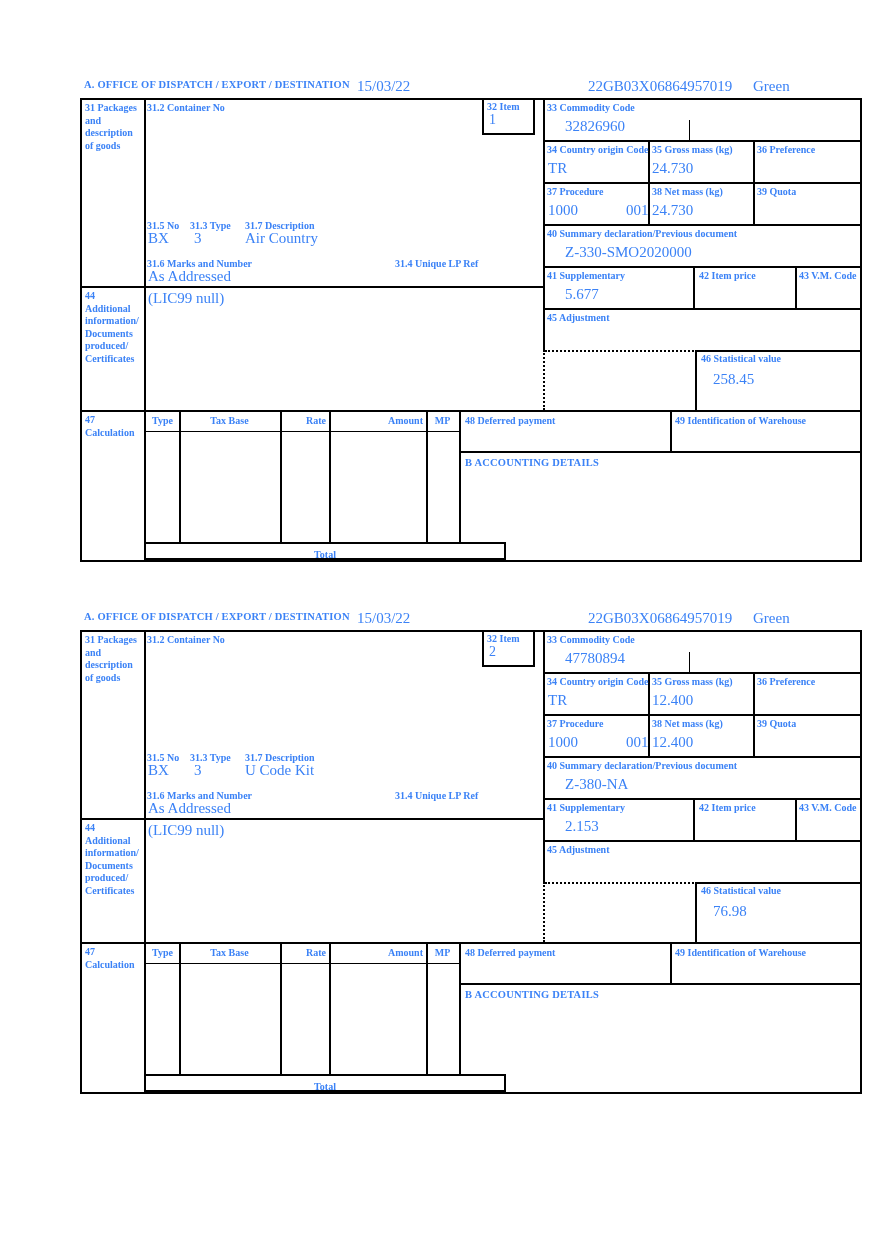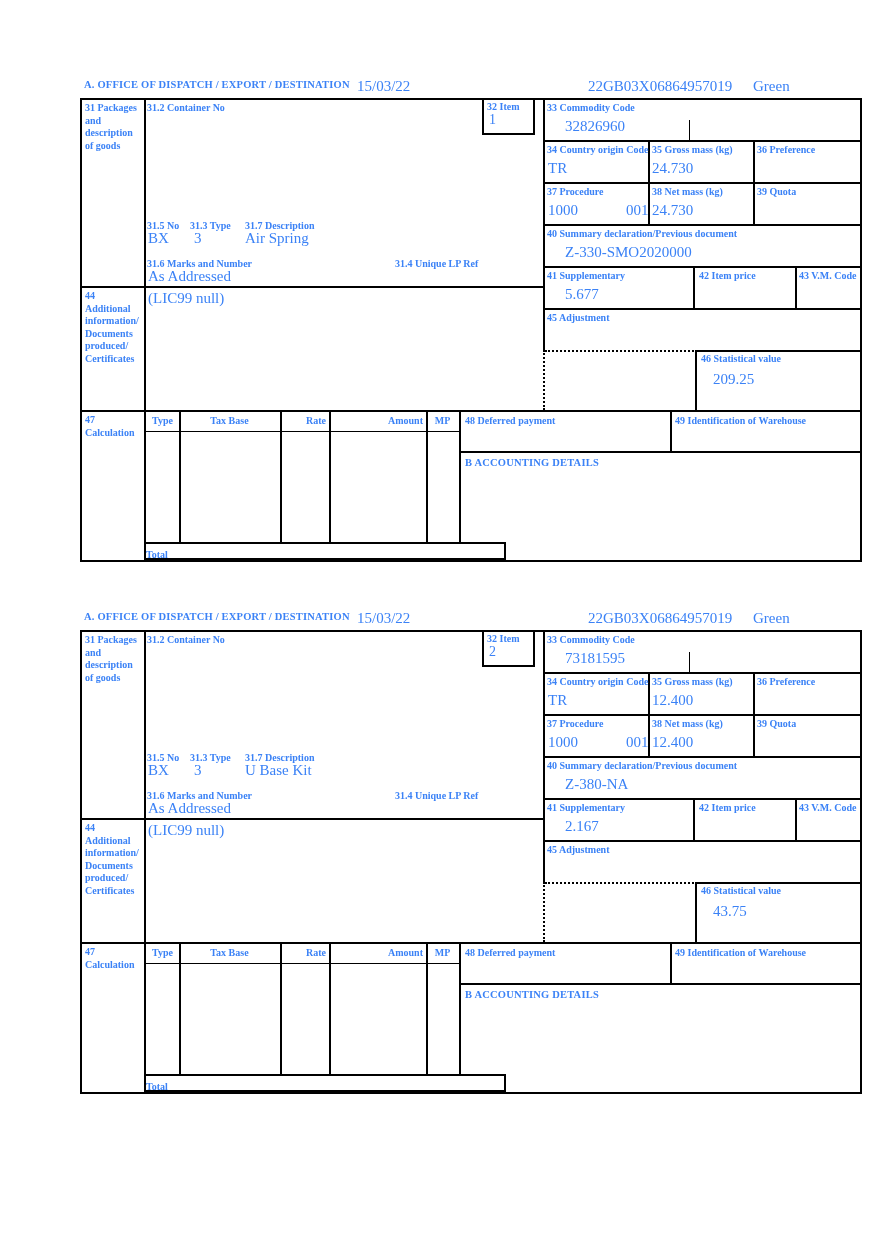--- a/index.html
+++ b/index.html
@@ -12,21 +12,21 @@
   .hdr{font-weight:bold;font-size:10.5px;letter-spacing:.2px;}
   .val{font-size:15px;line-height:16px;white-space:nowrap;}
   .val-sm{font-size:14px;line-height:15px;white-space:nowrap;}
   .vln{position:absolute;width:2px;background:#000;}
   .hln{position:absolute;height:2px;background:#000;}
   .hln1{position:absolute;height:1px;background:#000;}
   .dot-h{position:absolute;height:0;border-top:2px dotted #000;}
   .dot-v{position:absolute;width:0;border-left:2px dotted #000;}
   .box46{position:absolute;border-left:2px solid #000;border-top:2px solid #000;}
   .itembox{position:absolute;border:2px solid #000;border-top:none;box-sizing:border-box;}
-  .totalrow{position:absolute;border:2px solid #000;box-sizing:border-box;text-align:left;}
+  .totalrow{position:absolute;border:2px solid #000;box-sizing:border-box;text-align:center;}
   .cth{position:absolute;font-weight:bold;font-size:10px;line-height:16px;box-sizing:border-box;}
 </style>
 </head>
 <body>
 
 <div class="page">
 
 <div id="sections-root">
       <div class="sec" style="top: 98px;">
 
@@ -111,28 +111,28 @@
     <div class="abs val" style="left:483px;top:186px">5.677</div>
     <div class="abs lbl" style="left:617px;top:170px">42 Item price</div>
     <div class="abs val" style="left:617px;top:186px"></div>
     <div class="abs lbl" style="left:717px;top:170px">43 V.M. Code</div>
     <div class="abs val" style="left:717px;top:186px"></div>
 
     <div class="abs lbl" style="left:465px;top:212px">45 Adjustment</div>
     <div class="abs val" style="left:465px;top:228px"></div>
 
     <div class="abs lbl" style="left:619px;top:253px">46 Statistical value</div>
-    <div class="abs val" style="left:631px;top:271px">209.25</div>
+    <div class="abs val" style="left:631px;top:271px">258.45</div>
 
     <div class="abs lbl" style="left:65px;top:120px">31.5 No</div>
     <div class="abs lbl" style="left:108px;top:120px">31.3 Type</div>
     <div class="abs lbl" style="left:163px;top:120px">31.7 Description</div>
     <div class="abs val" style="left:66px;top:130px">BX</div>
     <div class="abs val" style="left:112px;top:130px">3</div>
-    <div class="abs val" style="left:163px;top:130px">Air Spring</div>
+    <div class="abs val" style="left:163px;top:130px">Air Country</div>
 
     <div class="abs lbl" style="left:65px;top:158px">31.6 Marks and Number</div>
     <div class="abs lbl" style="left:313px;top:158px">31.4 Unique LP Ref</div>
     <div class="abs val" style="left:66px;top:168px">As Addressed</div>
     <div class="abs val" style="left:313px;top:168px"></div>
 
     <div class="abs val" style="left:66px;top:190px">(LIC99 null)</div>
 
     <div class="cth" style="left:64px;top:313px;width:33px;text-align:center">Type</div>
     <div class="cth" style="left:97px;top:313px;width:101px;text-align:center">Tax Base</div>
@@ -200,59 +200,59 @@
       <div>Calculation</div>
     </div>
 
     <div class="abs lbl" style="left:65px;top:2px">31.2 Container No</div>
     <div class="itembox" style="left:400px;top:0;width:53px;height:35px">
       <div class="abs lbl" style="left:3px;top:1px">32 Item</div>
       <div class="abs val-sm" style="left:5px;top:12px">2</div>
     </div>
 
     <div class="abs lbl" style="left:465px;top:2px">33 Commodity Code</div>
-    <div class="abs val" style="left:483px;top:18px">73181595</div>
+    <div class="abs val" style="left:483px;top:18px">47780894</div>
 
     <div class="abs lbl" style="left:465px;top:44px">34 Country origin Code</div>
     <div class="abs val" style="left:466px;top:60px">TR</div>
     <div class="abs lbl" style="left:570px;top:44px">35 Gross mass (kg)</div>
     <div class="abs val" style="left:570px;top:60px">12.400</div>
     <div class="abs lbl" style="left:675px;top:44px">36 Preference</div>
     <div class="abs val" style="left:675px;top:60px"></div>
 
     <div class="abs lbl" style="left:465px;top:86px">37 Procedure</div>
     <div class="abs val" style="left:466px;top:102px">1000</div>
     <div class="abs val" style="left:544px;top:102px">001</div>
     <div class="abs lbl" style="left:570px;top:86px">38 Net mass (kg)</div>
     <div class="abs val" style="left:570px;top:102px">12.400</div>
     <div class="abs lbl" style="left:675px;top:86px">39 Quota</div>
     <div class="abs val" style="left:675px;top:102px"></div>
 
     <div class="abs lbl" style="left:465px;top:128px">40 Summary declaration/Previous document</div>
     <div class="abs val" style="left:483px;top:144px">Z-380-NA</div>
 
     <div class="abs lbl" style="left:465px;top:170px">41 Supplementary</div>
-    <div class="abs val" style="left:483px;top:186px">2.167</div>
+    <div class="abs val" style="left:483px;top:186px">2.153</div>
     <div class="abs lbl" style="left:617px;top:170px">42 Item price</div>
     <div class="abs val" style="left:617px;top:186px"></div>
     <div class="abs lbl" style="left:717px;top:170px">43 V.M. Code</div>
     <div class="abs val" style="left:717px;top:186px"></div>
 
     <div class="abs lbl" style="left:465px;top:212px">45 Adjustment</div>
     <div class="abs val" style="left:465px;top:228px"></div>
 
     <div class="abs lbl" style="left:619px;top:253px">46 Statistical value</div>
-    <div class="abs val" style="left:631px;top:271px">43.75</div>
+    <div class="abs val" style="left:631px;top:271px">76.98</div>
 
     <div class="abs lbl" style="left:65px;top:120px">31.5 No</div>
     <div class="abs lbl" style="left:108px;top:120px">31.3 Type</div>
     <div class="abs lbl" style="left:163px;top:120px">31.7 Description</div>
     <div class="abs val" style="left:66px;top:130px">BX</div>
     <div class="abs val" style="left:112px;top:130px">3</div>
-    <div class="abs val" style="left:163px;top:130px">U Base Kit</div>
+    <div class="abs val" style="left:163px;top:130px">U Code Kit</div>
 
     <div class="abs lbl" style="left:65px;top:158px">31.6 Marks and Number</div>
     <div class="abs lbl" style="left:313px;top:158px">31.4 Unique LP Ref</div>
     <div class="abs val" style="left:66px;top:168px">As Addressed</div>
     <div class="abs val" style="left:313px;top:168px"></div>
 
     <div class="abs val" style="left:66px;top:190px">(LIC99 null)</div>
 
     <div class="cth" style="left:64px;top:313px;width:33px;text-align:center">Type</div>
     <div class="cth" style="left:97px;top:313px;width:101px;text-align:center">Tax Base</div>

